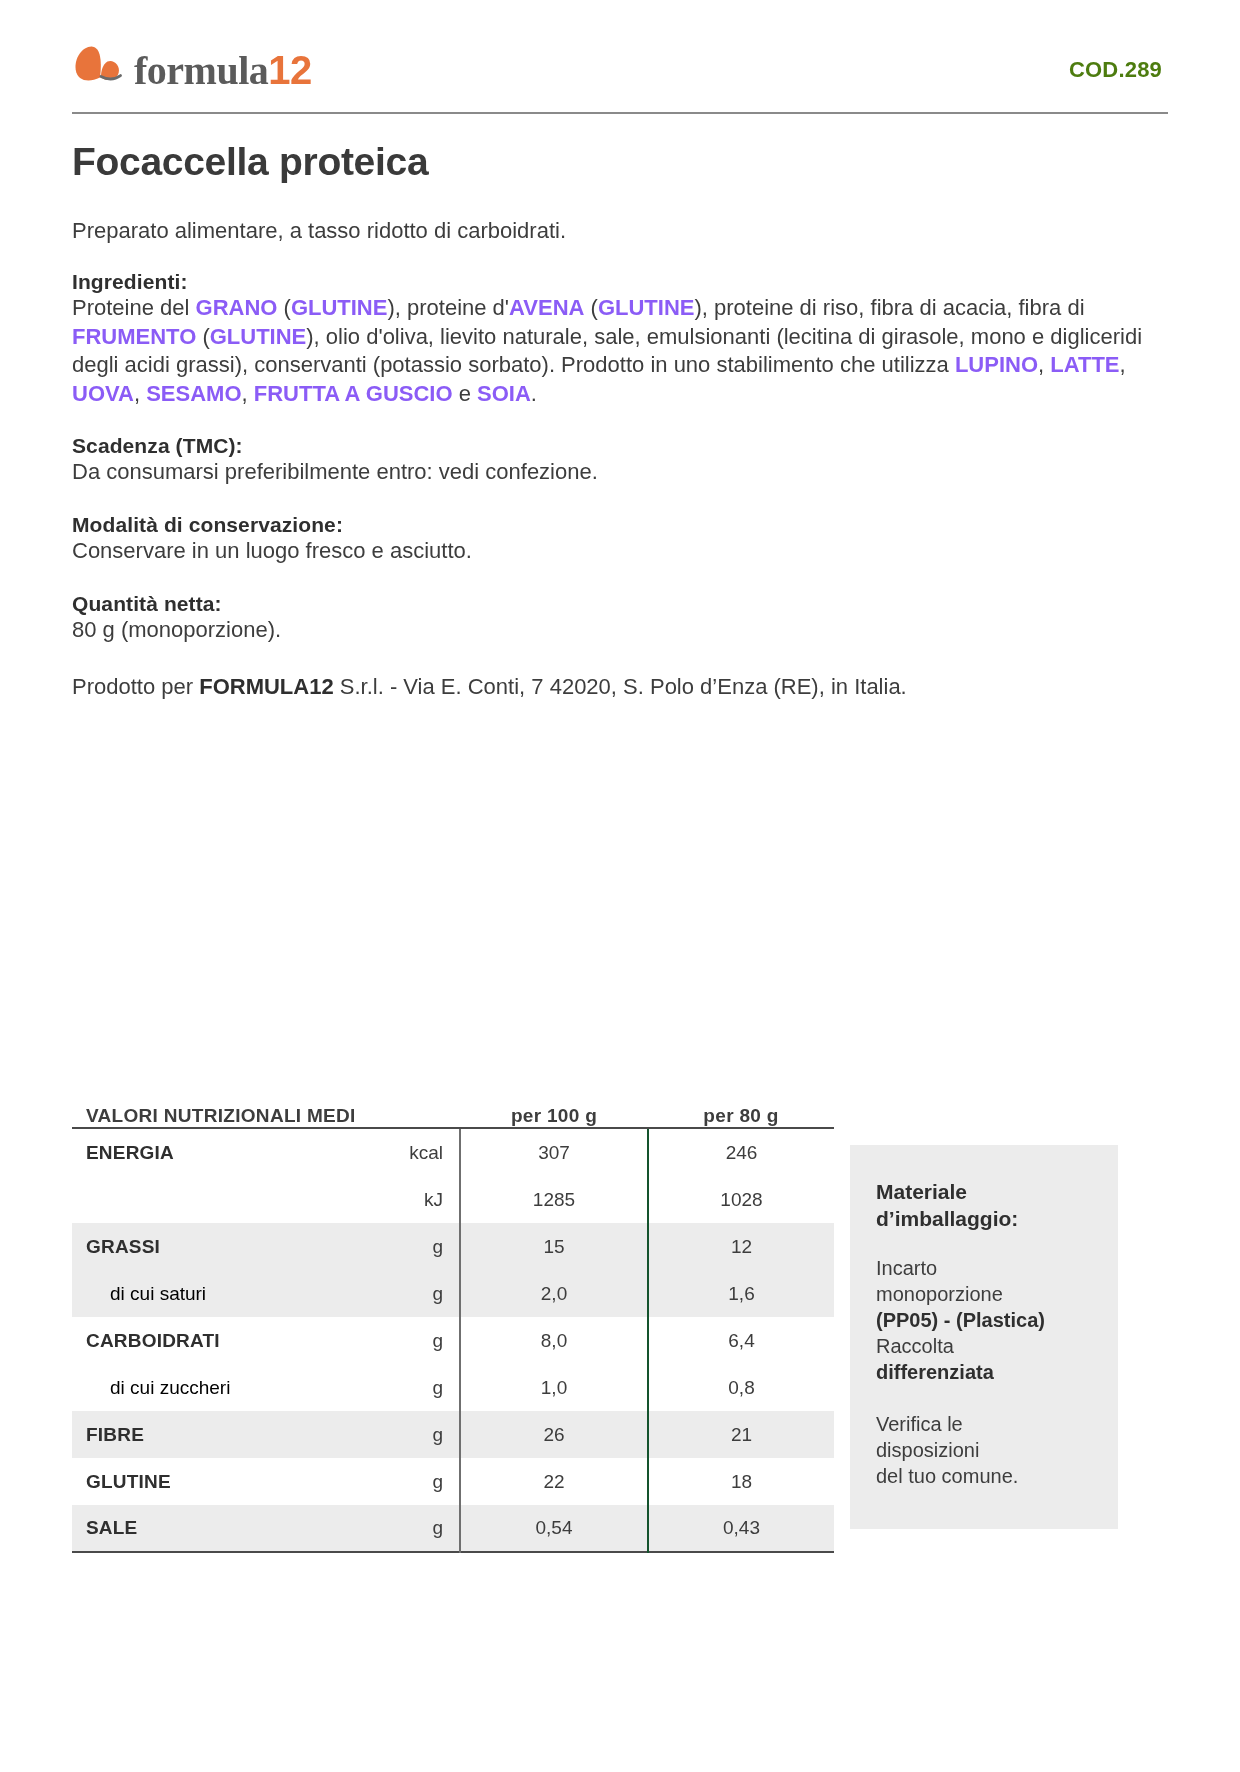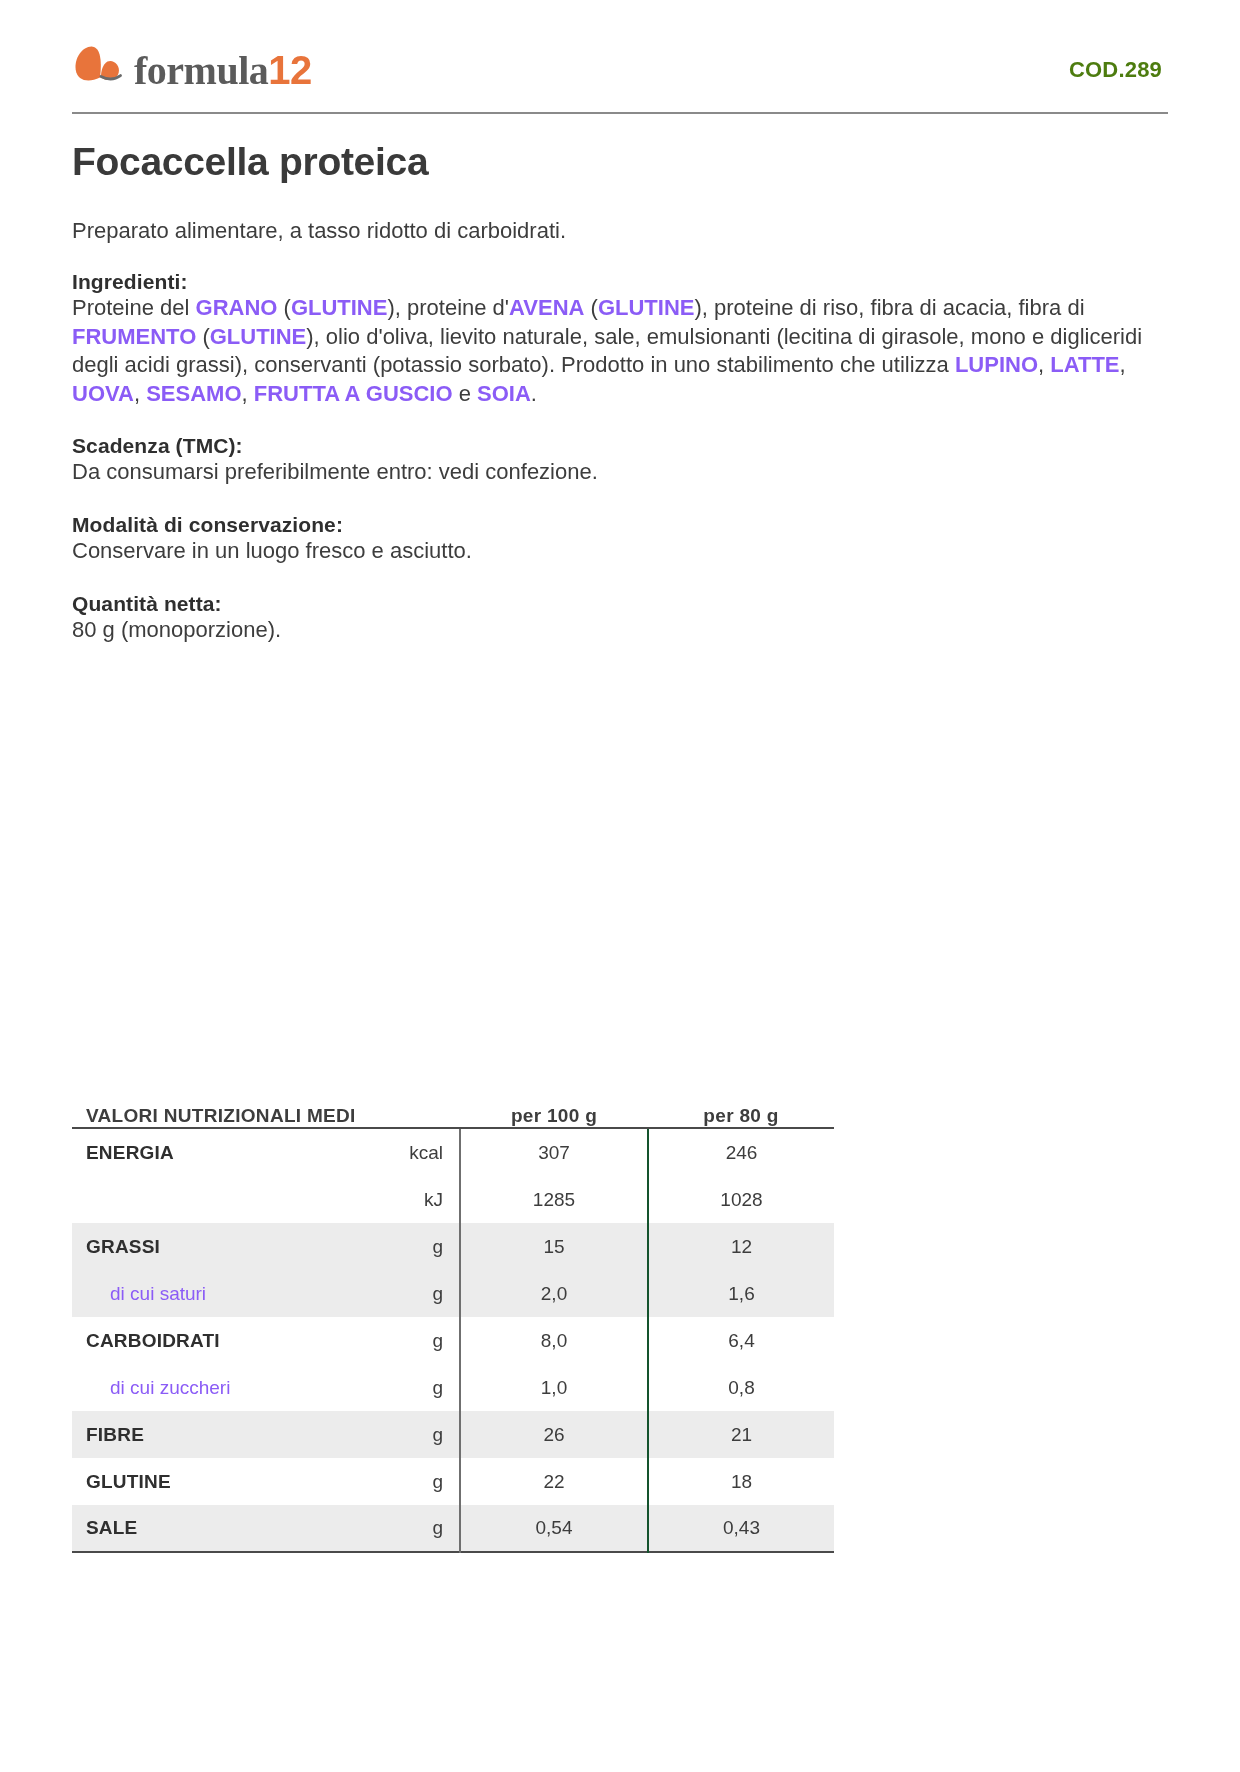--- a/index.html
+++ b/index.html
@@ -121,21 +121,21 @@
   tr.data td.name {
     text-align: left;
     padding-left: 14px;
     font-weight: bold;
     color: #2f2f2f;
     letter-spacing: 0.2px;
   }
   tr.data td.name.sub {
     font-weight: normal;
     padding-left: 38px;
-    color: #8b5cf6;
+    color: #000000;
     letter-spacing: 0;
   }
   tr.data td.unit { text-align: right; padding-right: 16px; }
   tr.data td.v1 {
     text-align: center;
     border-left: 2px solid #6f6f6f;
     border-right: 2px solid #14532d;
   }
   tr.data td.v2 { text-align: center; }
   tr.shade td { background: #ececec; }
@@ -213,20 +213,21 @@
     <div class="block">
       <div class="hd">Modalità di conservazione:</div>
       <div class="bd">Conservare in un luogo fresco e asciutto.</div>
     </div>
 
     <div class="block">
       <div class="hd">Quantità netta:</div>
       <div class="bd">80 g (monoporzione).</div>
     </div>
 
+    <div class="producer">Prodotto per <b>FORMULA12</b> S.r.l. - Via E.  Conti, 7 42020, S. Polo d’Enza (RE), in Italia.</div>
   </div>
 
   <div class="nutrition-area">
 
     <table class="nutri">
       <colgroup>
         <col class="c-name">
           <col class="c-unit">
           <col class="c-v1">
           <col class="c-v2">
@@ -297,14 +298,22 @@
             <td class="unit">g</td>
             <td class="v1">0,54</td>
             <td class="v2">0,43</td>
           </tr>
           <tr class="botline">
             <td colspan="4"></td>
           </tr>
       </tbody>
     </table>
 
+    <div class="pack">
+      <div class="ph">
+        <span>Materiale</span><br>
+        <span>d’imballaggio:</span>
+      </div>
+      <div class="pb">Incarto<br>monoporzione<br><b>(PP05) - (Plastica)</b><br>Raccolta<br><b>differenziata</b></div>
+      <div class="pb2">Verifica le<br>disposizioni<br>del tuo comune.</div>
+    </div>
   </div>
 </div>
 
 </body></html>

